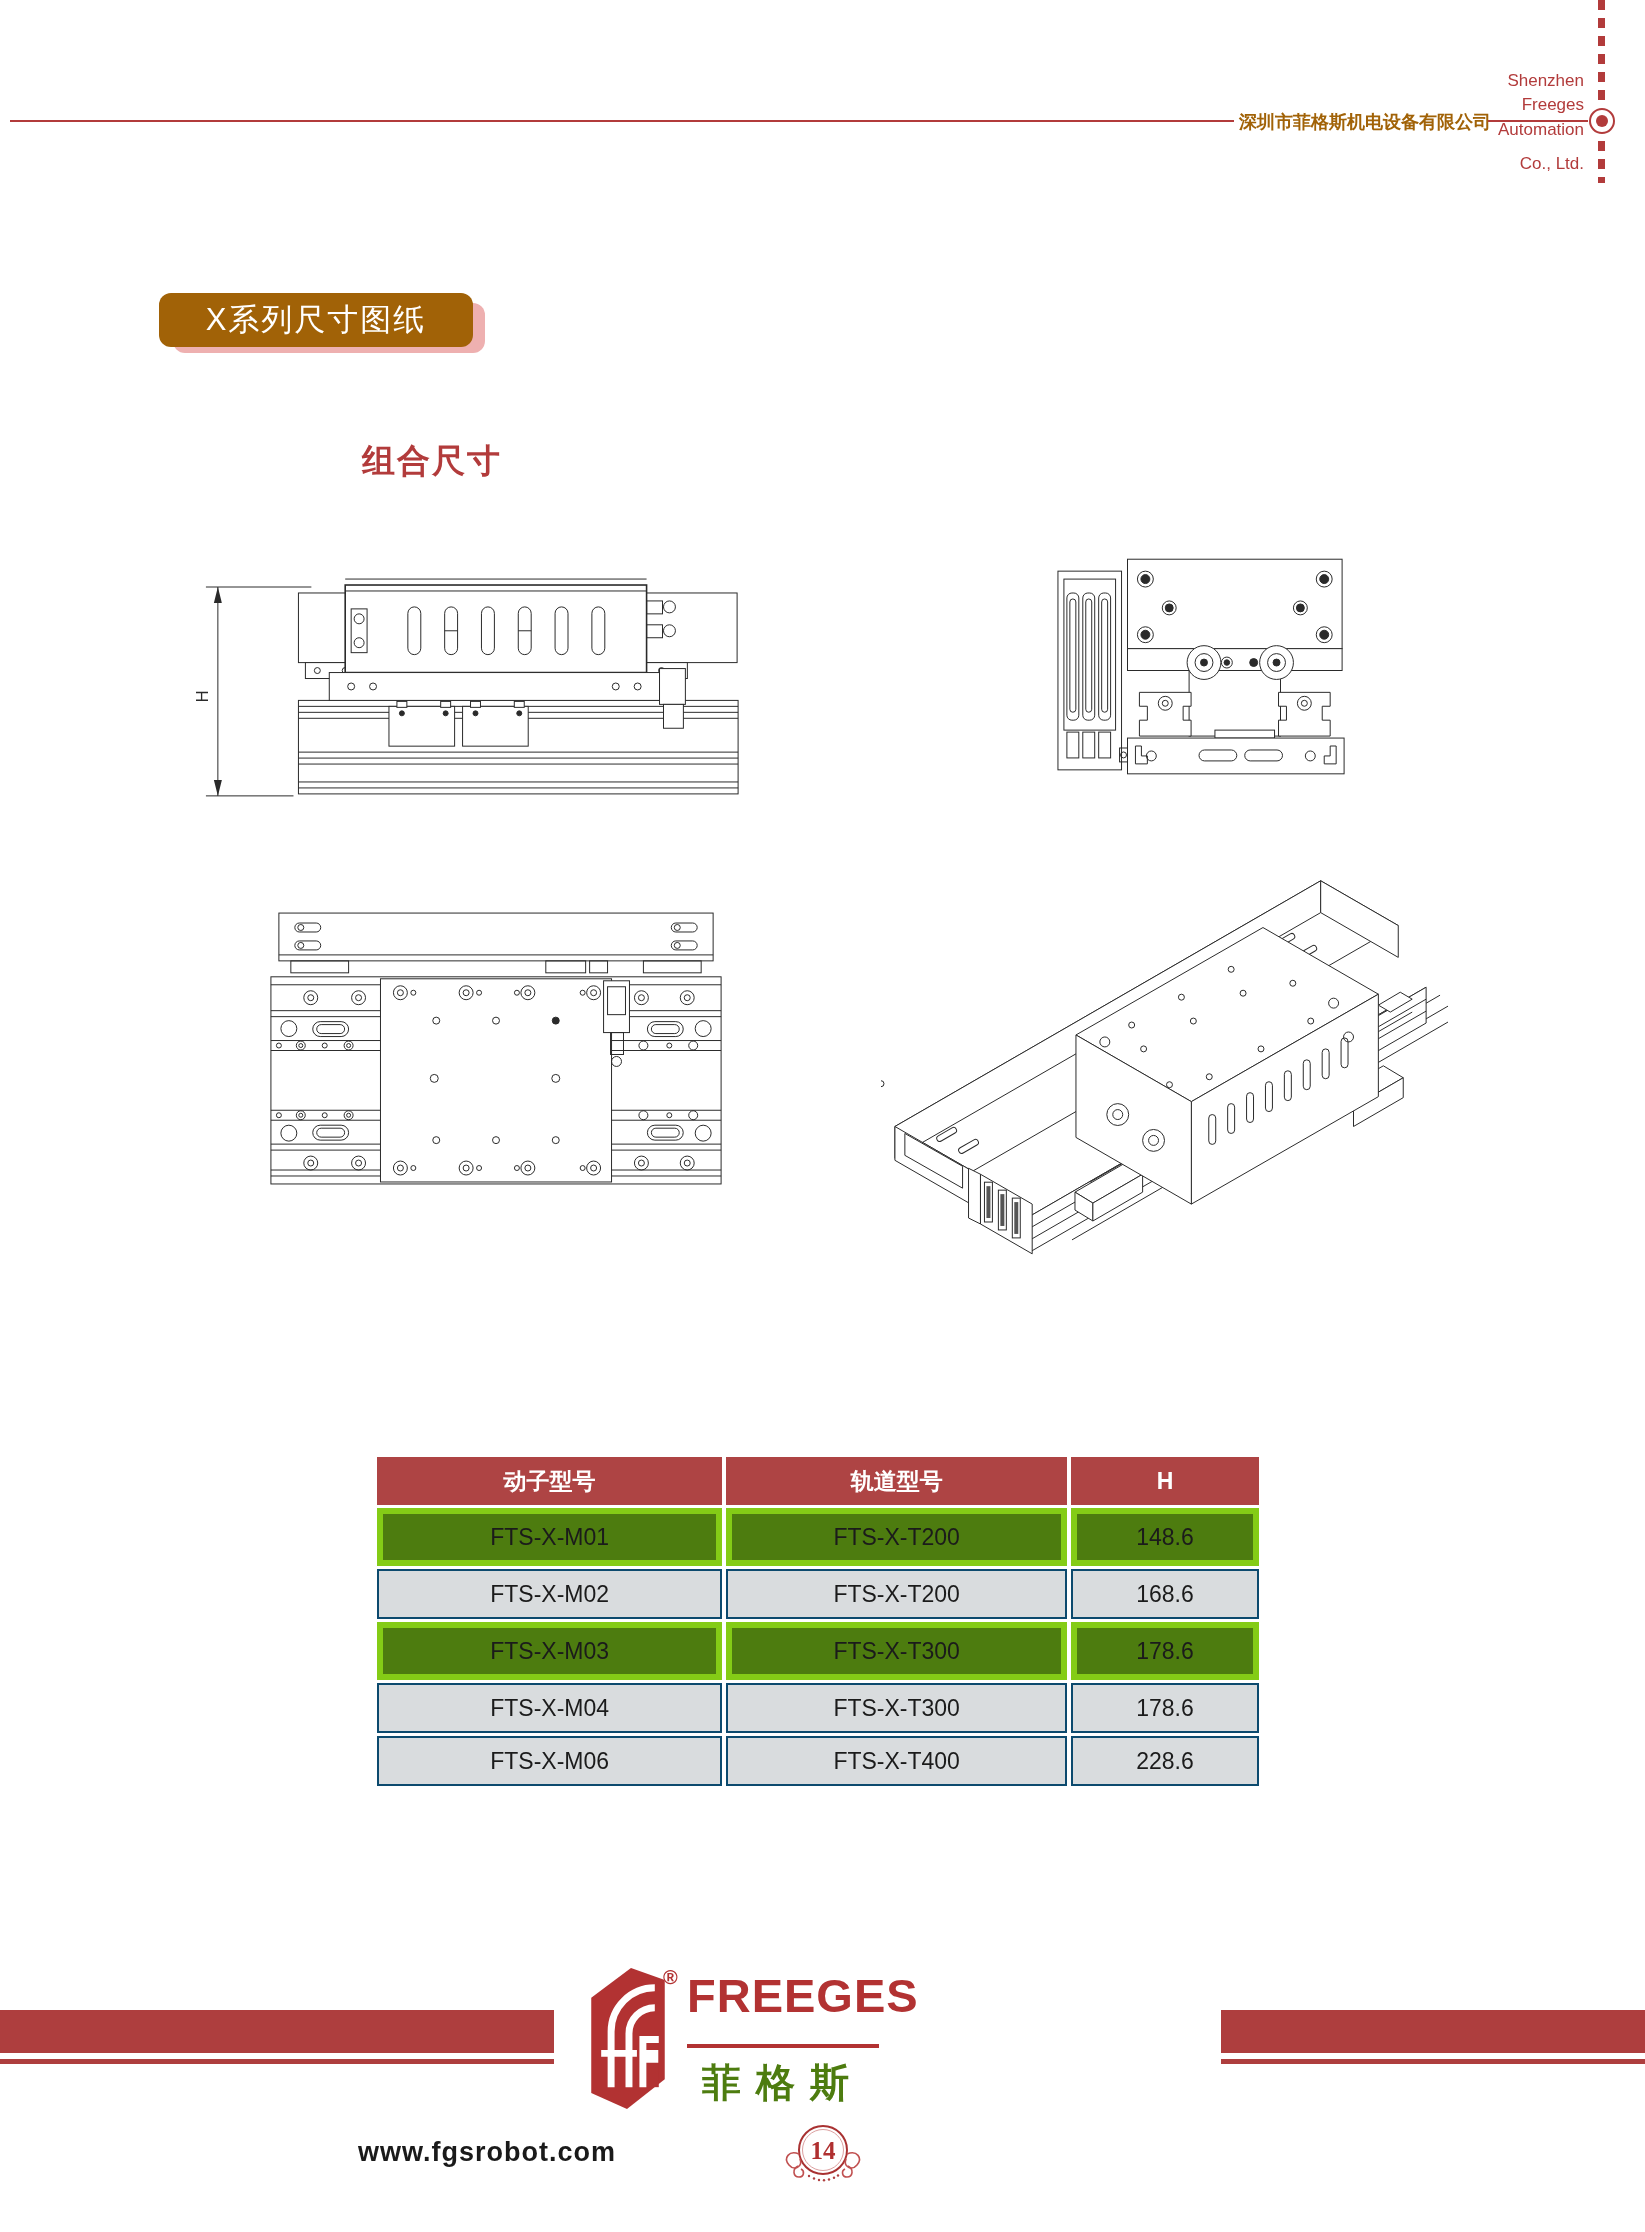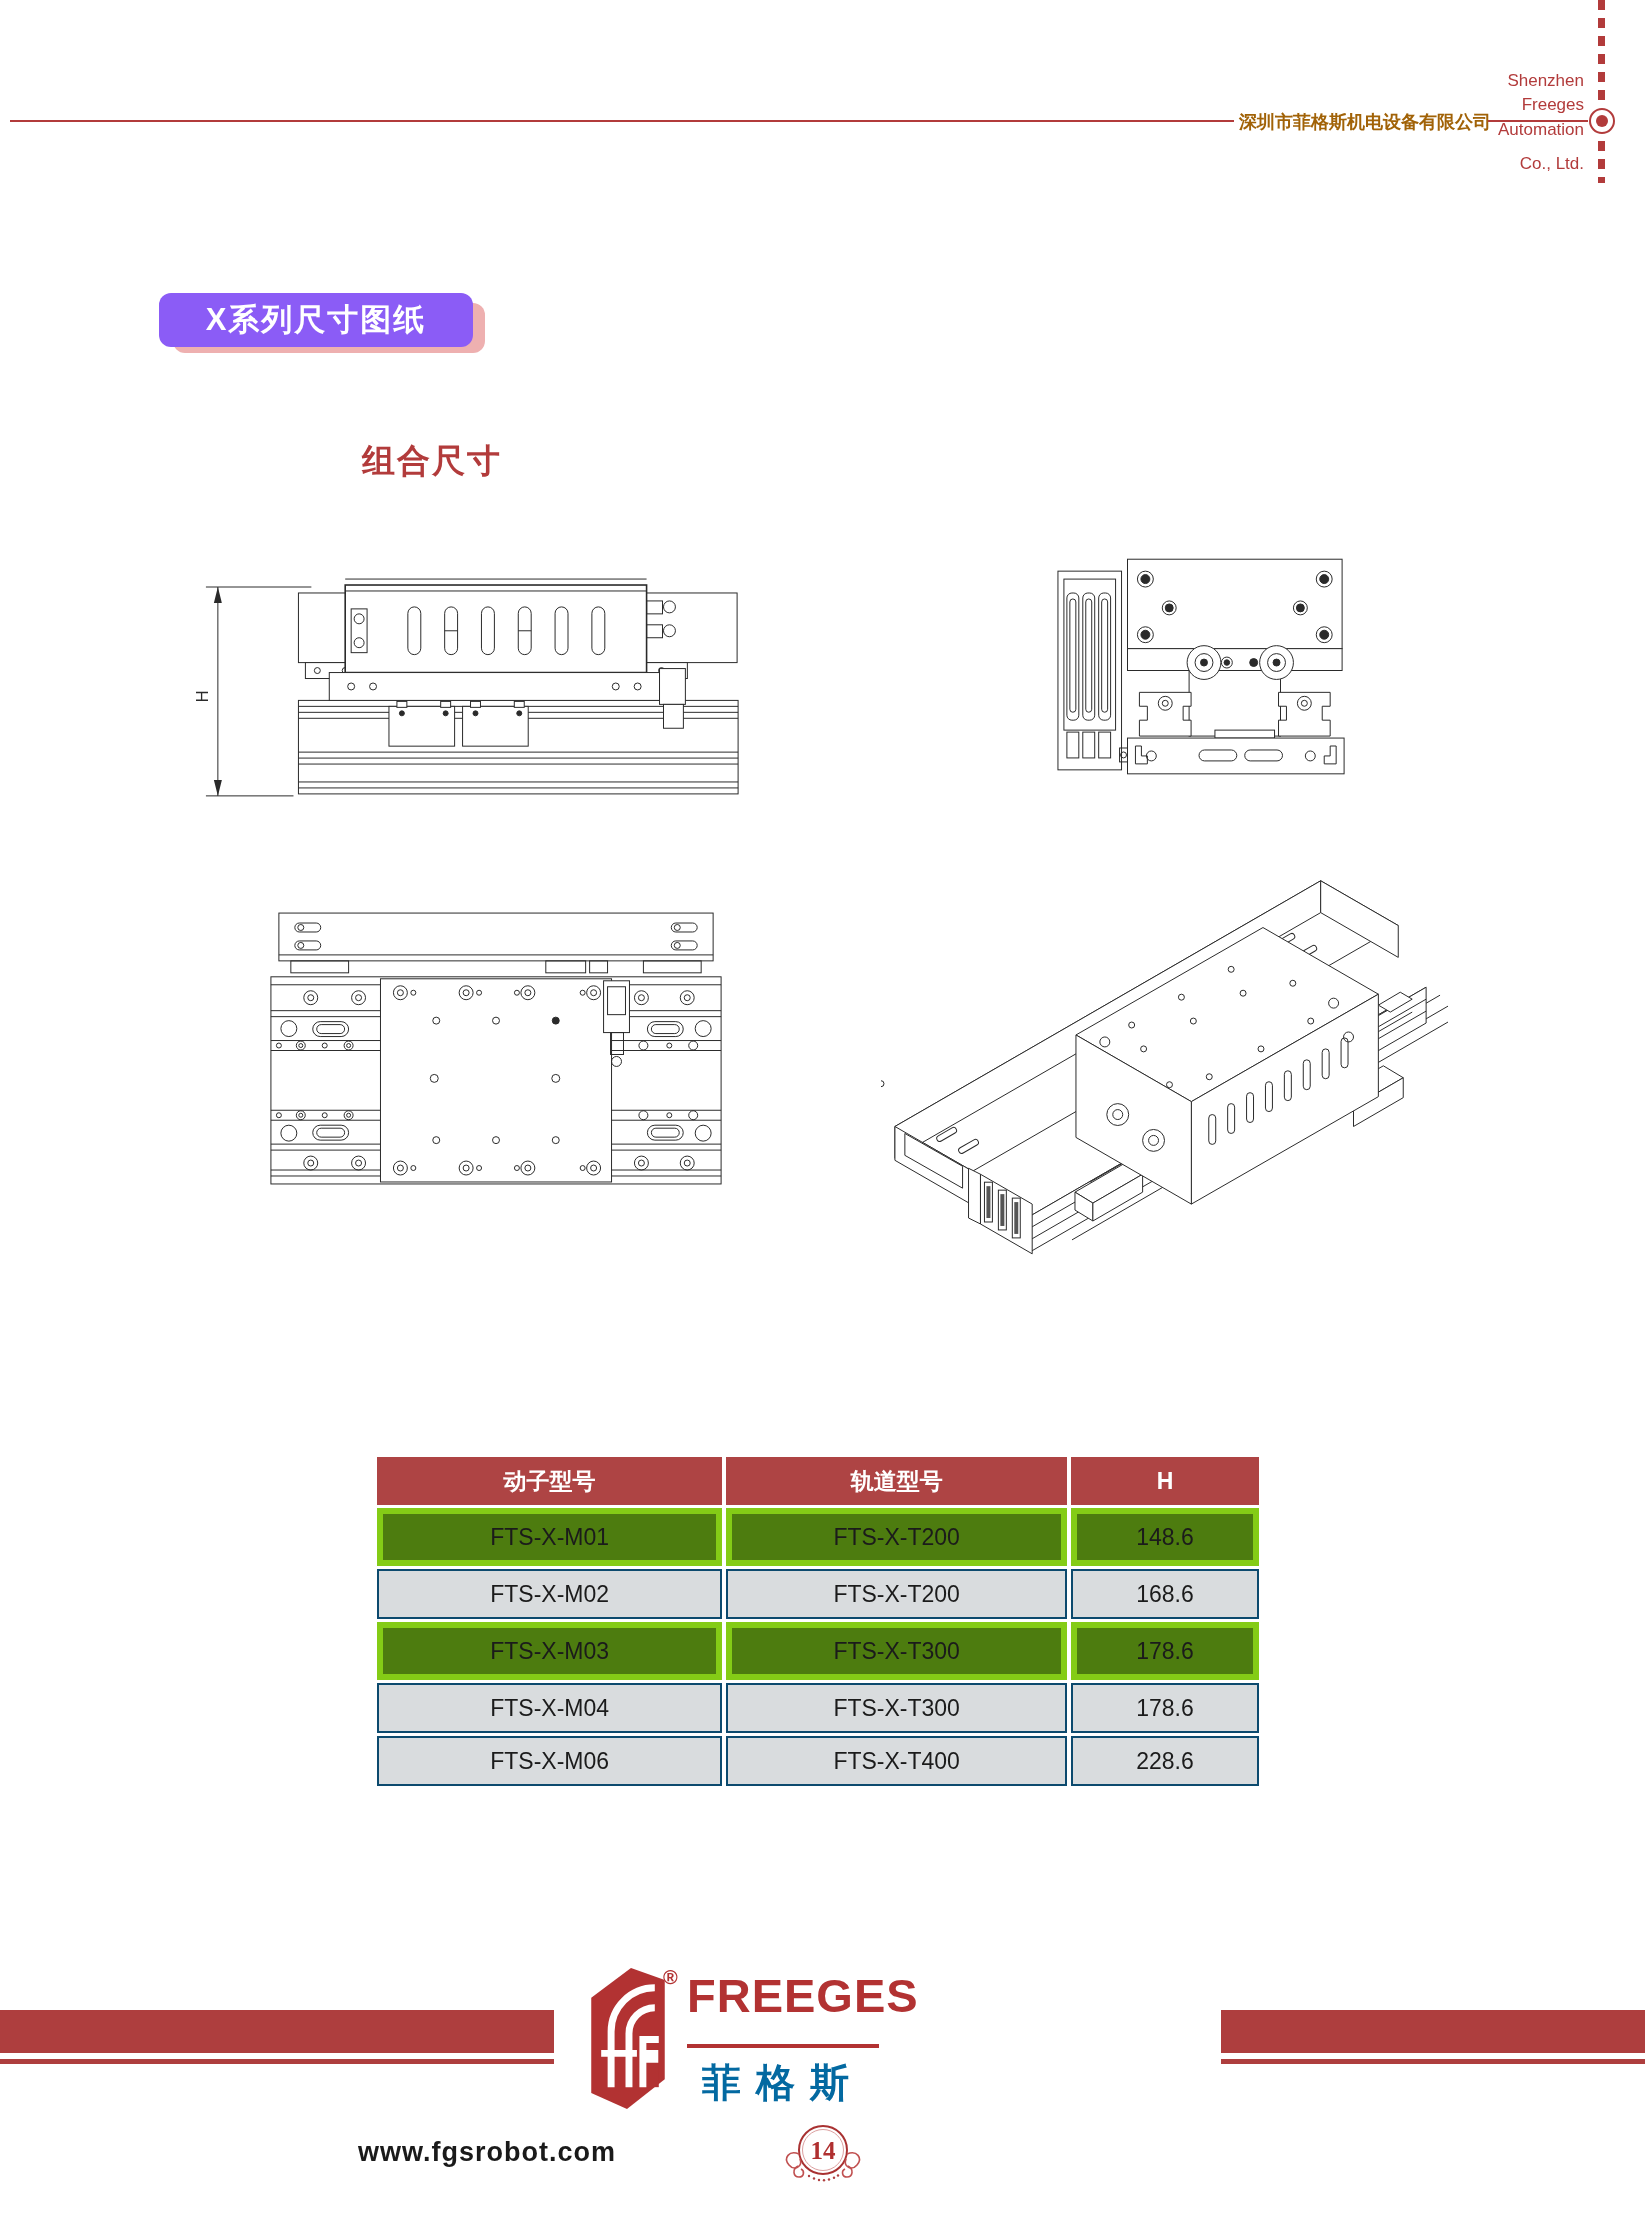--- a/index.html
+++ b/index.html
@@ -30,23 +30,23 @@
     position:absolute;left:1598px;width:7px;
     background:repeating-linear-gradient(180deg,#b23b3b 0 10px,transparent 10px 18px);
   }
   
   .banner-shadow{
     position:absolute;left:173px;top:303px;width:312px;height:50px;
     background:#eeb0b0;border-radius:12px;
   }
   .banner{
     position:absolute;left:159px;top:293px;width:314px;height:54px;
-    background:#8b5cf6;border-radius:12px;
+    background:#a16207;border-radius:12px;
     display:flex;align-items:center;justify-content:center;
-    color:#ffffff;font-size:31px;font-weight:bold;letter-spacing:2px;
+    color:#ffffff;font-size:31px;font-weight:normal;letter-spacing:2px;
   }
   .subtitle{
     position:absolute;left:362px;top:439px;
     color:#b23b3b;font-size:33px;font-weight:bold;letter-spacing:2px;
   }
   
   .drawing{position:absolute;}
   .drawing svg{display:block;}
   
   table.spec{
@@ -64,21 +64,21 @@
   tr.row-even td{background:#d9dcde;border:2px solid #0c4a6e;}
   
   .bar{position:absolute;background:#ae3e3e;}
   .brand-word{
     position:absolute;left:687px;top:1968px;width:199px;
     color:#b23232;font-size:47px;font-weight:bold;letter-spacing:1px;white-space:nowrap;
   }
   .brand-underline{position:absolute;left:687px;top:2044px;width:192px;height:4px;background:#b23232;}
   .brand-cn{
     position:absolute;left:702px;top:2056px;width:199px;
-    color:#0369a1;font-size:39px;font-weight:bold;letter-spacing:15px;white-space:nowrap;
+    color:#4d7c0f;font-size:39px;font-weight:bold;letter-spacing:15px;white-space:nowrap;
   }
   .reg-mark{position:absolute;left:663px;top:1966px;color:#b23232;font-size:20px;font-weight:bold;}
   .website{
     position:absolute;left:358px;top:2137px;
     color:#1a1a1a;font-size:27px;font-weight:bold;letter-spacing:1px;
   }
 </style>
 </head>
 <body>
 

